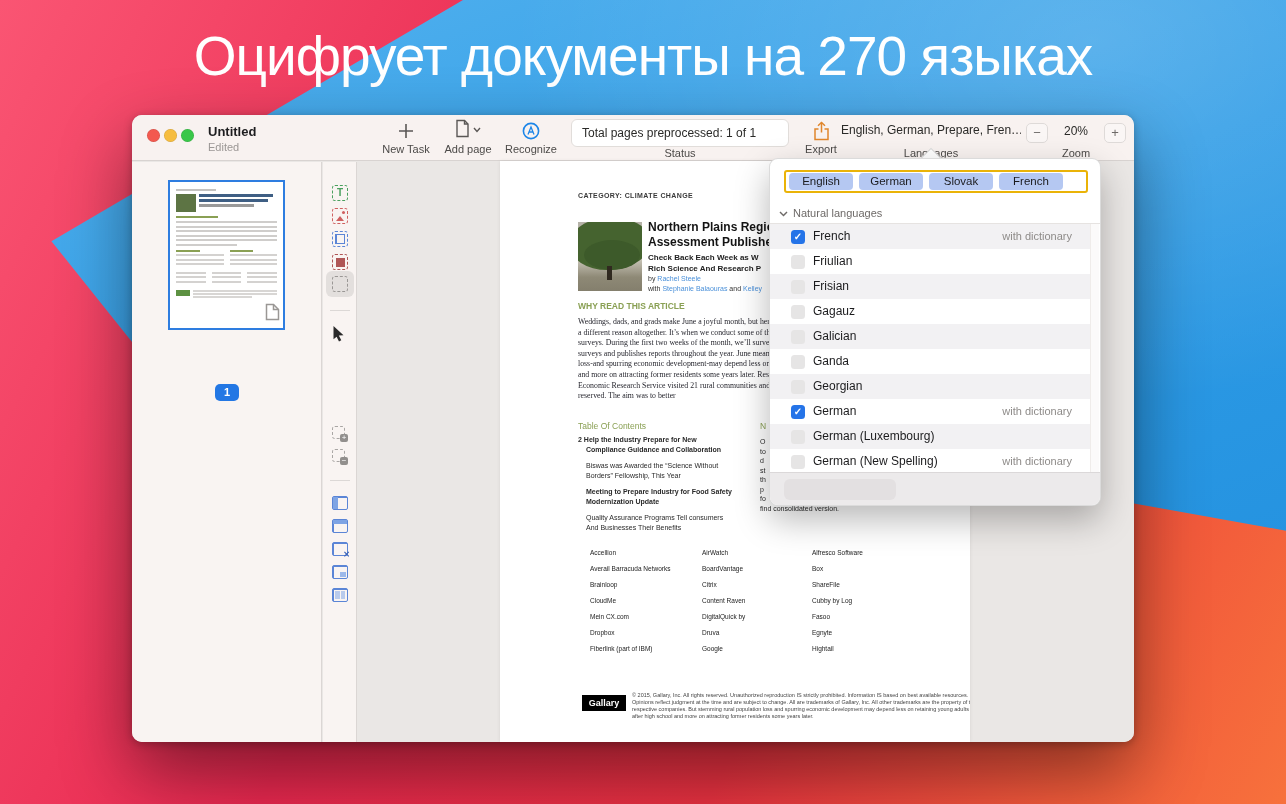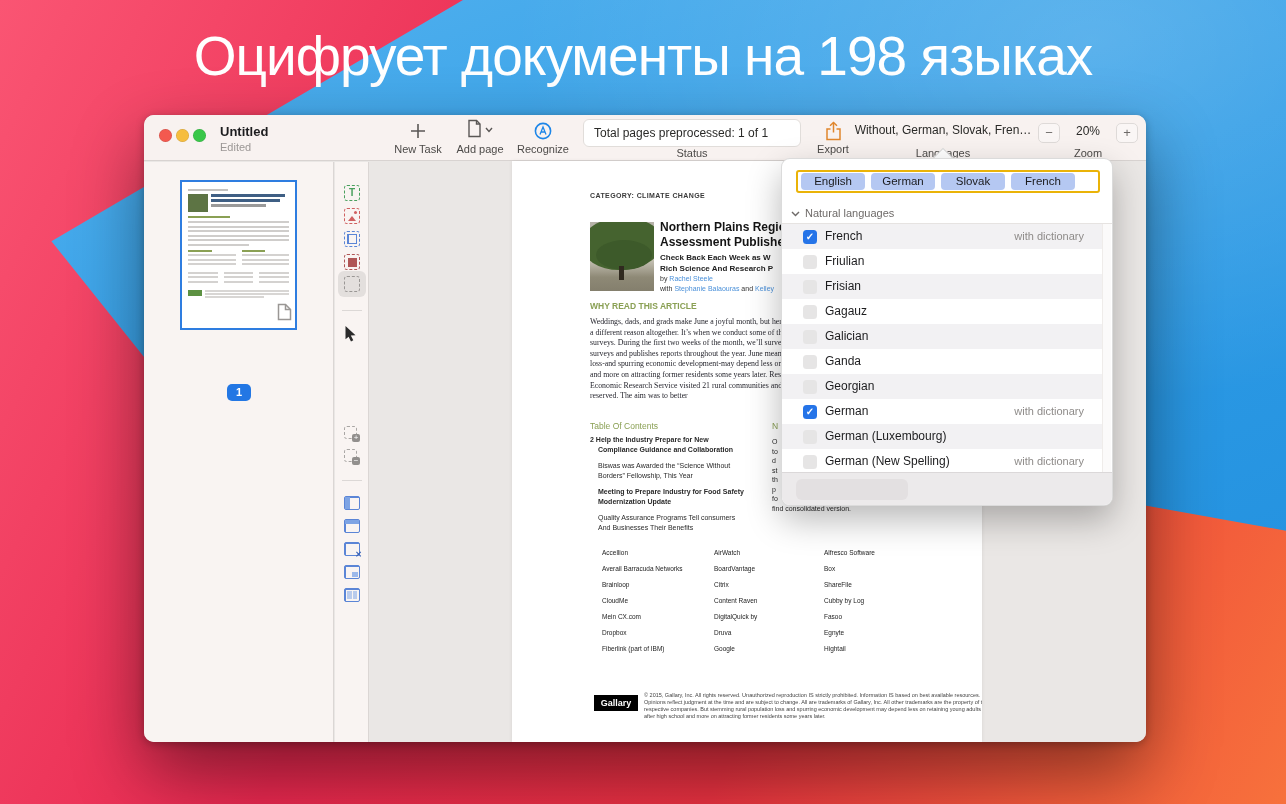--- a/index.html
+++ b/index.html
@@ -13,21 +13,21 @@
   .bg-blue:after { content:""; position:absolute; left:40%; top:-40%; width:90%; height:90%;
     background:radial-gradient(closest-side, rgba(255,255,255,.18), rgba(255,255,255,0)); }
   .bg-warm { position:absolute; inset:0;
     background:linear-gradient(118deg,#fa5573 0%,#e8284f 40%,#e73140 66%,#f25a3b 86%,#f7713c 100%);
     clip-path:polygon(0 0, 36% 0, 4% 30%, 20% 62%, 55% 88%, 86% 62%, 100% 66%, 100% 100%, 0 100%); }
 
   .banner { position:absolute; top:24px; left:0; width:100%; text-align:center;
     font-size:55px; font-weight:400; letter-spacing:-1px; color:#fff; }
 
   
-  .window { position:absolute; left:144px; top:115px; width:1002px; height:627px;
+  .window { position:absolute; left:132px; top:115px; width:1002px; height:627px;
     background:#eae7e5; border-radius:10px; overflow:hidden;
     box-shadow:0 30px 70px rgba(0,0,0,.45), 0 2px 8px rgba(0,0,0,.25); }
 
   .titlebar { position:absolute; left:0; top:0; width:100%; height:46px;
     background:#f8f2f0; border-bottom:1px solid #d8d3d1; }
   .tl { position:absolute; top:14px; width:13px; height:13px; border-radius:50%;
     box-shadow:inset 0 0 0 .5px rgba(0,0,0,.15); }
   .tl.red { left:15px; background:#f3594f; }
   .tl.yellow { left:32px; background:#f6bd3f; }
   .tl.green { left:49px; background:#39c749; }
@@ -194,21 +194,21 @@
   .seg-btn { min-width:56px; padding:0 6px; font-size:12px; color:#2a2a2a; text-align:center;
     line-height:21px;margin-top:43px; }
   .seg-btn.selected { background:#a5a2a3; color:#fff; border-radius:6px; }
 </style>
 </head>
 <body>
 
 <div class="stage">
   <div class="bg-blue"></div>
   <div class="bg-warm"></div>
-  <div class="banner">Оцифрует документы на 198 языках</div>
+  <div class="banner">Оцифрует документы на 270 языках</div>
 
   <div class="window">
 
     <div class="titlebar">
       <span class="tl red"></span>
       <span class="tl yellow"></span>
       <span class="tl green"></span>
       <div class="wtitle">Untitled</div>
       <div class="wsub">Edited</div>
 
@@ -257,21 +257,21 @@
               <g fill="none" stroke="#e0862c" stroke-width="1.5">
                 <path d="M8.5 1.5v10"></path>
                 <path d="M5 4.8L8.5 1.5 12 4.8"></path>
                 <path d="M5.5 8H2v10.5h13V8h-3.5"></path>
               </g>
             </svg>
         </div>
         <div class="tlabel">Export</div>
       </div>
 
-      <div class="lang-value">Without, German, Slovak, Fren…</div>
+      <div class="lang-value">English, German, Prepare, Fren…</div>
       <div class="lang-label">Languages</div>
 
       <div class="zoom-btn zoom-minus">−</div>
       <div class="zoom-value">20%</div>
       <div class="zoom-btn zoom-plus">+</div>
       <div class="zoom-label">Zoom</div>
     </div>
 
     <div class="pages-panel">
       <div class="thumb">

